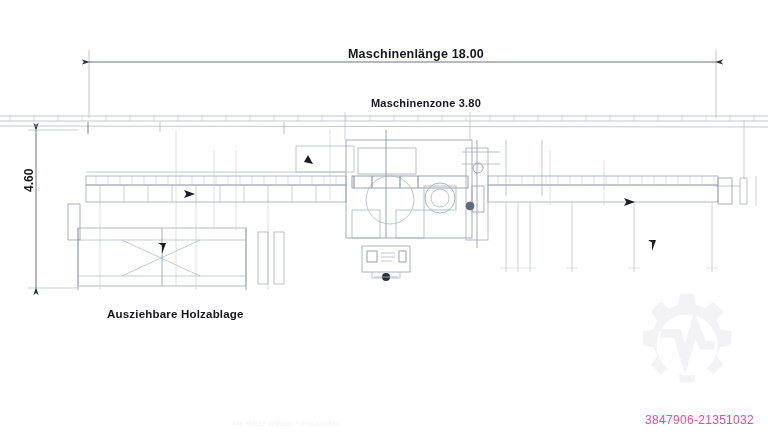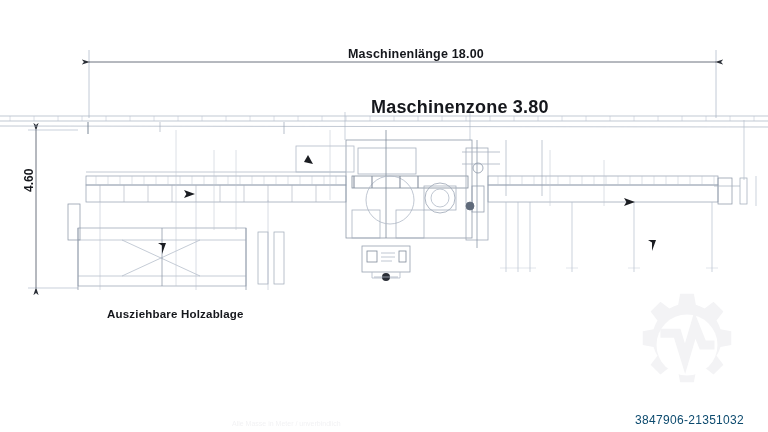--- a/index.html
+++ b/index.html
@@ -17,34 +17,34 @@
 
   .lbl{
     position:absolute;
     font-family:"Liberation Sans", sans-serif;
     color:#15171c;
     font-weight:bold;
     white-space:nowrap;
     letter-spacing:.2px;
   }
   #lbl-maschinenlaenge{left:348px;top:47px;font-size:12.5px;}
-  #lbl-maschinenzone{left:359px;top:97px;font-size:18px;padding-left:12px;}
+  #lbl-maschinenzone{left:359px;top:97px;font-size:11px;padding-left:12px;}
   #lbl-holzablage{left:107px;top:308px;font-size:11.5px;}
 
   #lbl-hoehe{
     position:absolute;left:22px;top:192px;
     font-size:12px;font-weight:bold;color:#15171c;
     transform:rotate(-90deg);transform-origin:left top;
     font-family:"Liberation Sans", sans-serif;
     white-space:nowrap;
   }
 
   #lbl-refid{
-    position:absolute;right:24px;top:413px;
-    font-size:12px;color:#0c4a6e;font-weight:normal;
+    position:absolute;right:14px;top:413px;
+    font-size:12px;color:#ec4899;font-weight:normal;
     font-family:"Liberation Sans", sans-serif;
     letter-spacing:.3px;
   }
   #lbl-footnote{
     position:absolute;left:232px;top:420px;
     font-size:7px;color:#f2f2f4;font-weight:normal;
     font-family:"Liberation Sans", sans-serif;
     white-space:nowrap;
   }
   .wm{position:absolute;right:22px;top:286px;width:118px;height:118px;opacity:1;}

